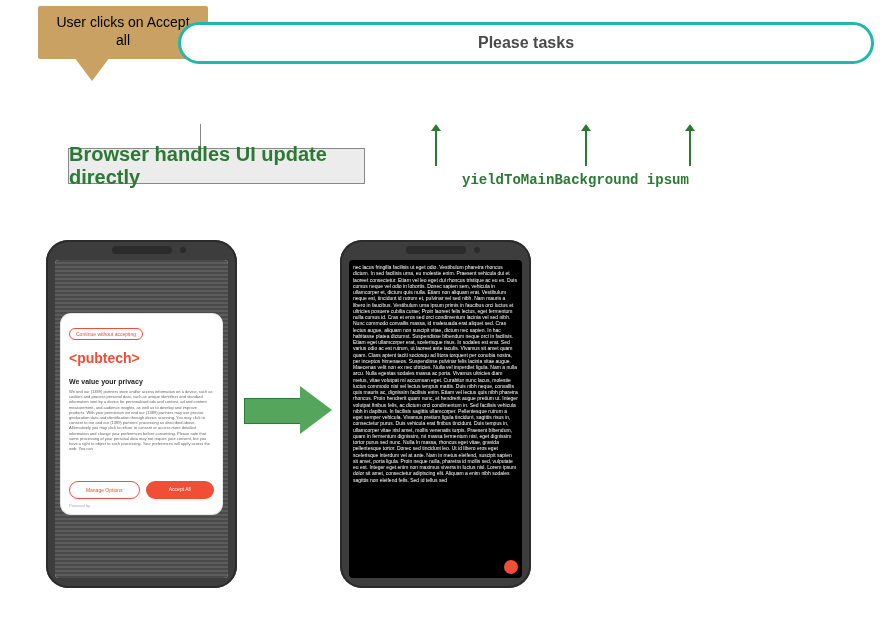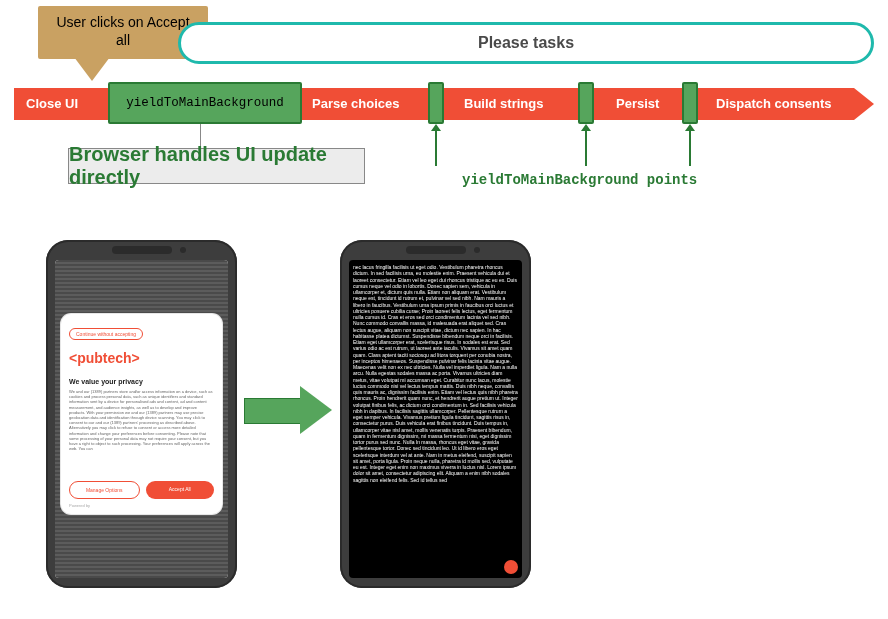--- a/index.html
+++ b/index.html
@@ -297,55 +297,32 @@
 <div class="stage">
 
   <div class="callout">
     <span>User clicks on Accept all</span>
   </div>
 
   <div class="pill">
     <span>Please tasks</span>
   </div>
 
-  <div class="timeline">
-    <div class="strip"></div>
-
-    <span class="seg-label" style="left:12px">Close UI</span>
-
-    <div class="green-box" style="left:94px; width:178px">
-      <span>yieldToMainBackground</span>
-    </div>
-
-    <span class="seg-label" style="left:298px">Parse choices</span>
-
-    <div class="green-gap" style="left:414px"></div>
-
-    <span class="seg-label" style="left:450px">Build strings</span>
-
-    <div class="green-gap" style="left:564px"></div>
-
-    <span class="seg-label" style="left:602px">Persist</span>
-
-    <div class="green-gap" style="left:668px"></div>
-
-    <span class="seg-label" style="left:702px">Dispatch consents</span>
-  </div>
 
   <div class="goes-up" style="left:200px; top:124px; height:24px"></div>
 
   <div class="handles-box">
     <span>Browser handles UI update directly</span>
   </div>
 
   <div class="up-arrow" style="left:435px; top:130px; height:36px"></div>
   <div class="up-arrow" style="left:585px; top:130px; height:36px"></div>
   <div class="up-arrow" style="left:689px; top:130px; height:36px"></div>
 
-  <div class="points-label">yieldToMainBackground points</div>
+  <div class="points-label">yieldToMainBackground ipsum</div>
 
   <div class="phone p1">
     <div class="notch"></div>
     <div class="screen">
       <div class="bg-text"></div>
       <div class="dialog">
         <span class="cont-btn">Continue without accepting</span>
         <div class="logo">&lt;pubtech&gt;</div>
         <div class="hl">We value your privacy</div>
         <div class="body">We and our (1389) partners store and/or access information on a device, such as cookies and process personal data, such as unique identifiers and standard information sent by a device for personalised ads and content, ad and content measurement, and audience insights, as well as to develop and improve products. With your permission we and our (1389) partners may use precise geolocation data and identification through device scanning. You may click to consent to our and our (1389) partners' processing as described above. Alternatively you may click to refuse to consent or access more detailed information and change your preferences before consenting. Please note that some processing of your personal data may not require your consent, but you have a right to object to such processing. Your preferences will apply across the web. You can</div>

